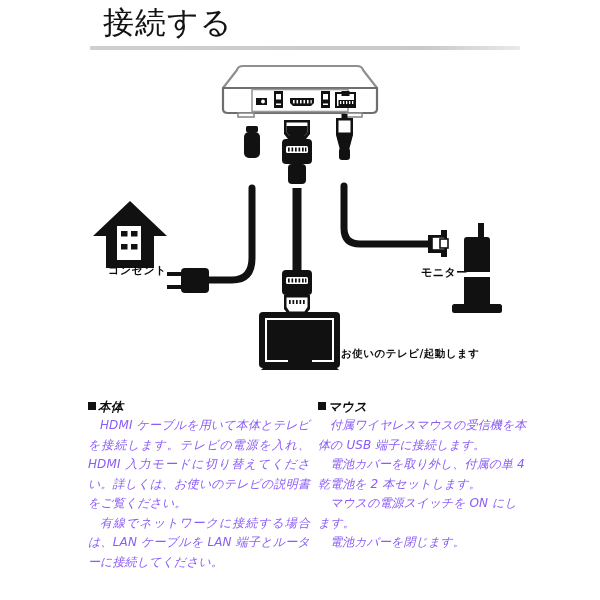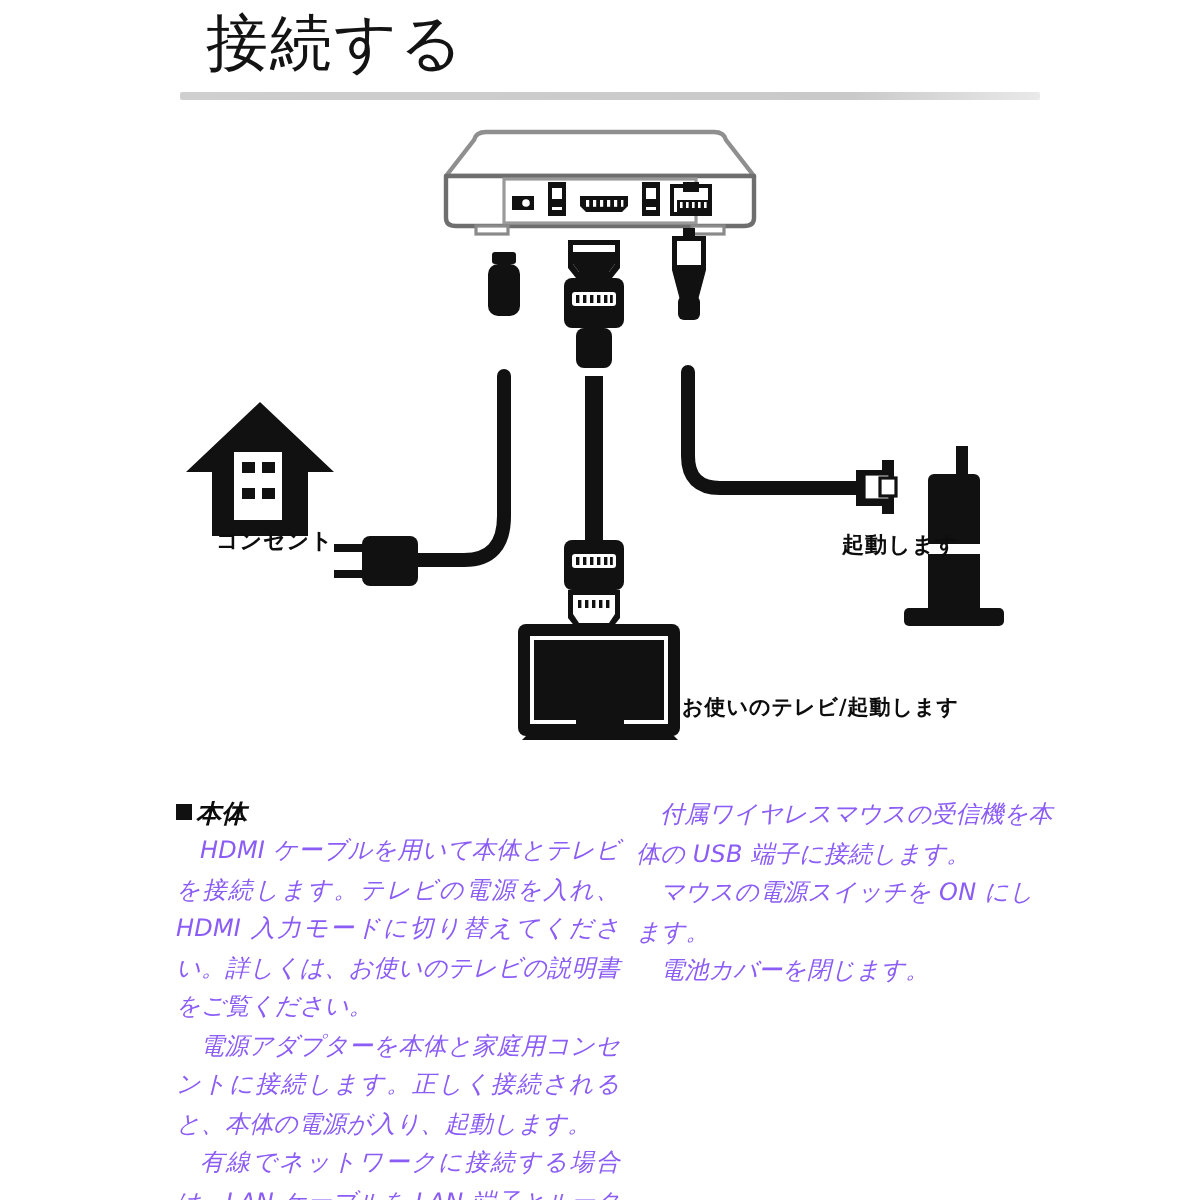--- a/index.html
+++ b/index.html
@@ -225,35 +225,38 @@
       <g>
         <rect x="259" y="254" width="81" height="56" rx="4" fill="#111"></rect>
         <rect x="265" y="260" width="69" height="44" fill="#fff"></rect>
         <rect x="267" y="262" width="65" height="40" fill="#111"></rect>
         <rect x="288" y="300" width="24" height="8" fill="#111"></rect>
         <path d="M266 307 L334 307 L340 313 L260 313 Z" fill="#111"></path>
       </g>
     </svg>
 
     <div class="dlabel label-outlet">コンセント</div>
-    <div class="dlabel label-router">起動します</div>
+    <div class="dlabel label-router">モニター</div>
     <div class="dlabel label-tv">お使いのテレビ/起動します</div>
   </div>
 
   <div class="body-cols">
 
     <div class="col col-left">
       <div class="sec-head">
         <span class="sq"></span><span>本体</span>
       </div>
       <p class="para">HDMI ケーブルを用いて本体とテレビを接続します。テレビの電源を入れ、HDMI 入力モードに切り替えてください。詳しくは、お使いのテレビの説明書をご覧ください。</p>
-      <p class="para">電源アダプターを本体と家庭用コンセントに接続します。正しく接続されると、本体の電源が入り、起動します。</p>
       <p class="para">有線でネットワークに接続する場合は、LAN ケーブルを LAN 端子とルーターに接続してください。</p>
     </div>
 
     <div class="col col-right">
+      <div class="sec-head">
+        <span class="sq"></span><span>マウス</span>
+      </div>
       <p class="para">付属ワイヤレスマウスの受信機を本体の USB 端子に接続します。</p>
+      <p class="para">電池カバーを取り外し、付属の単 4 乾電池を 2 本セットします。</p>
       <p class="para">マウスの電源スイッチを ON にします。</p>
       <p class="para">電池カバーを閉じます。</p>
     </div>
 
   </div>
 </div>
 
 </body></html>

